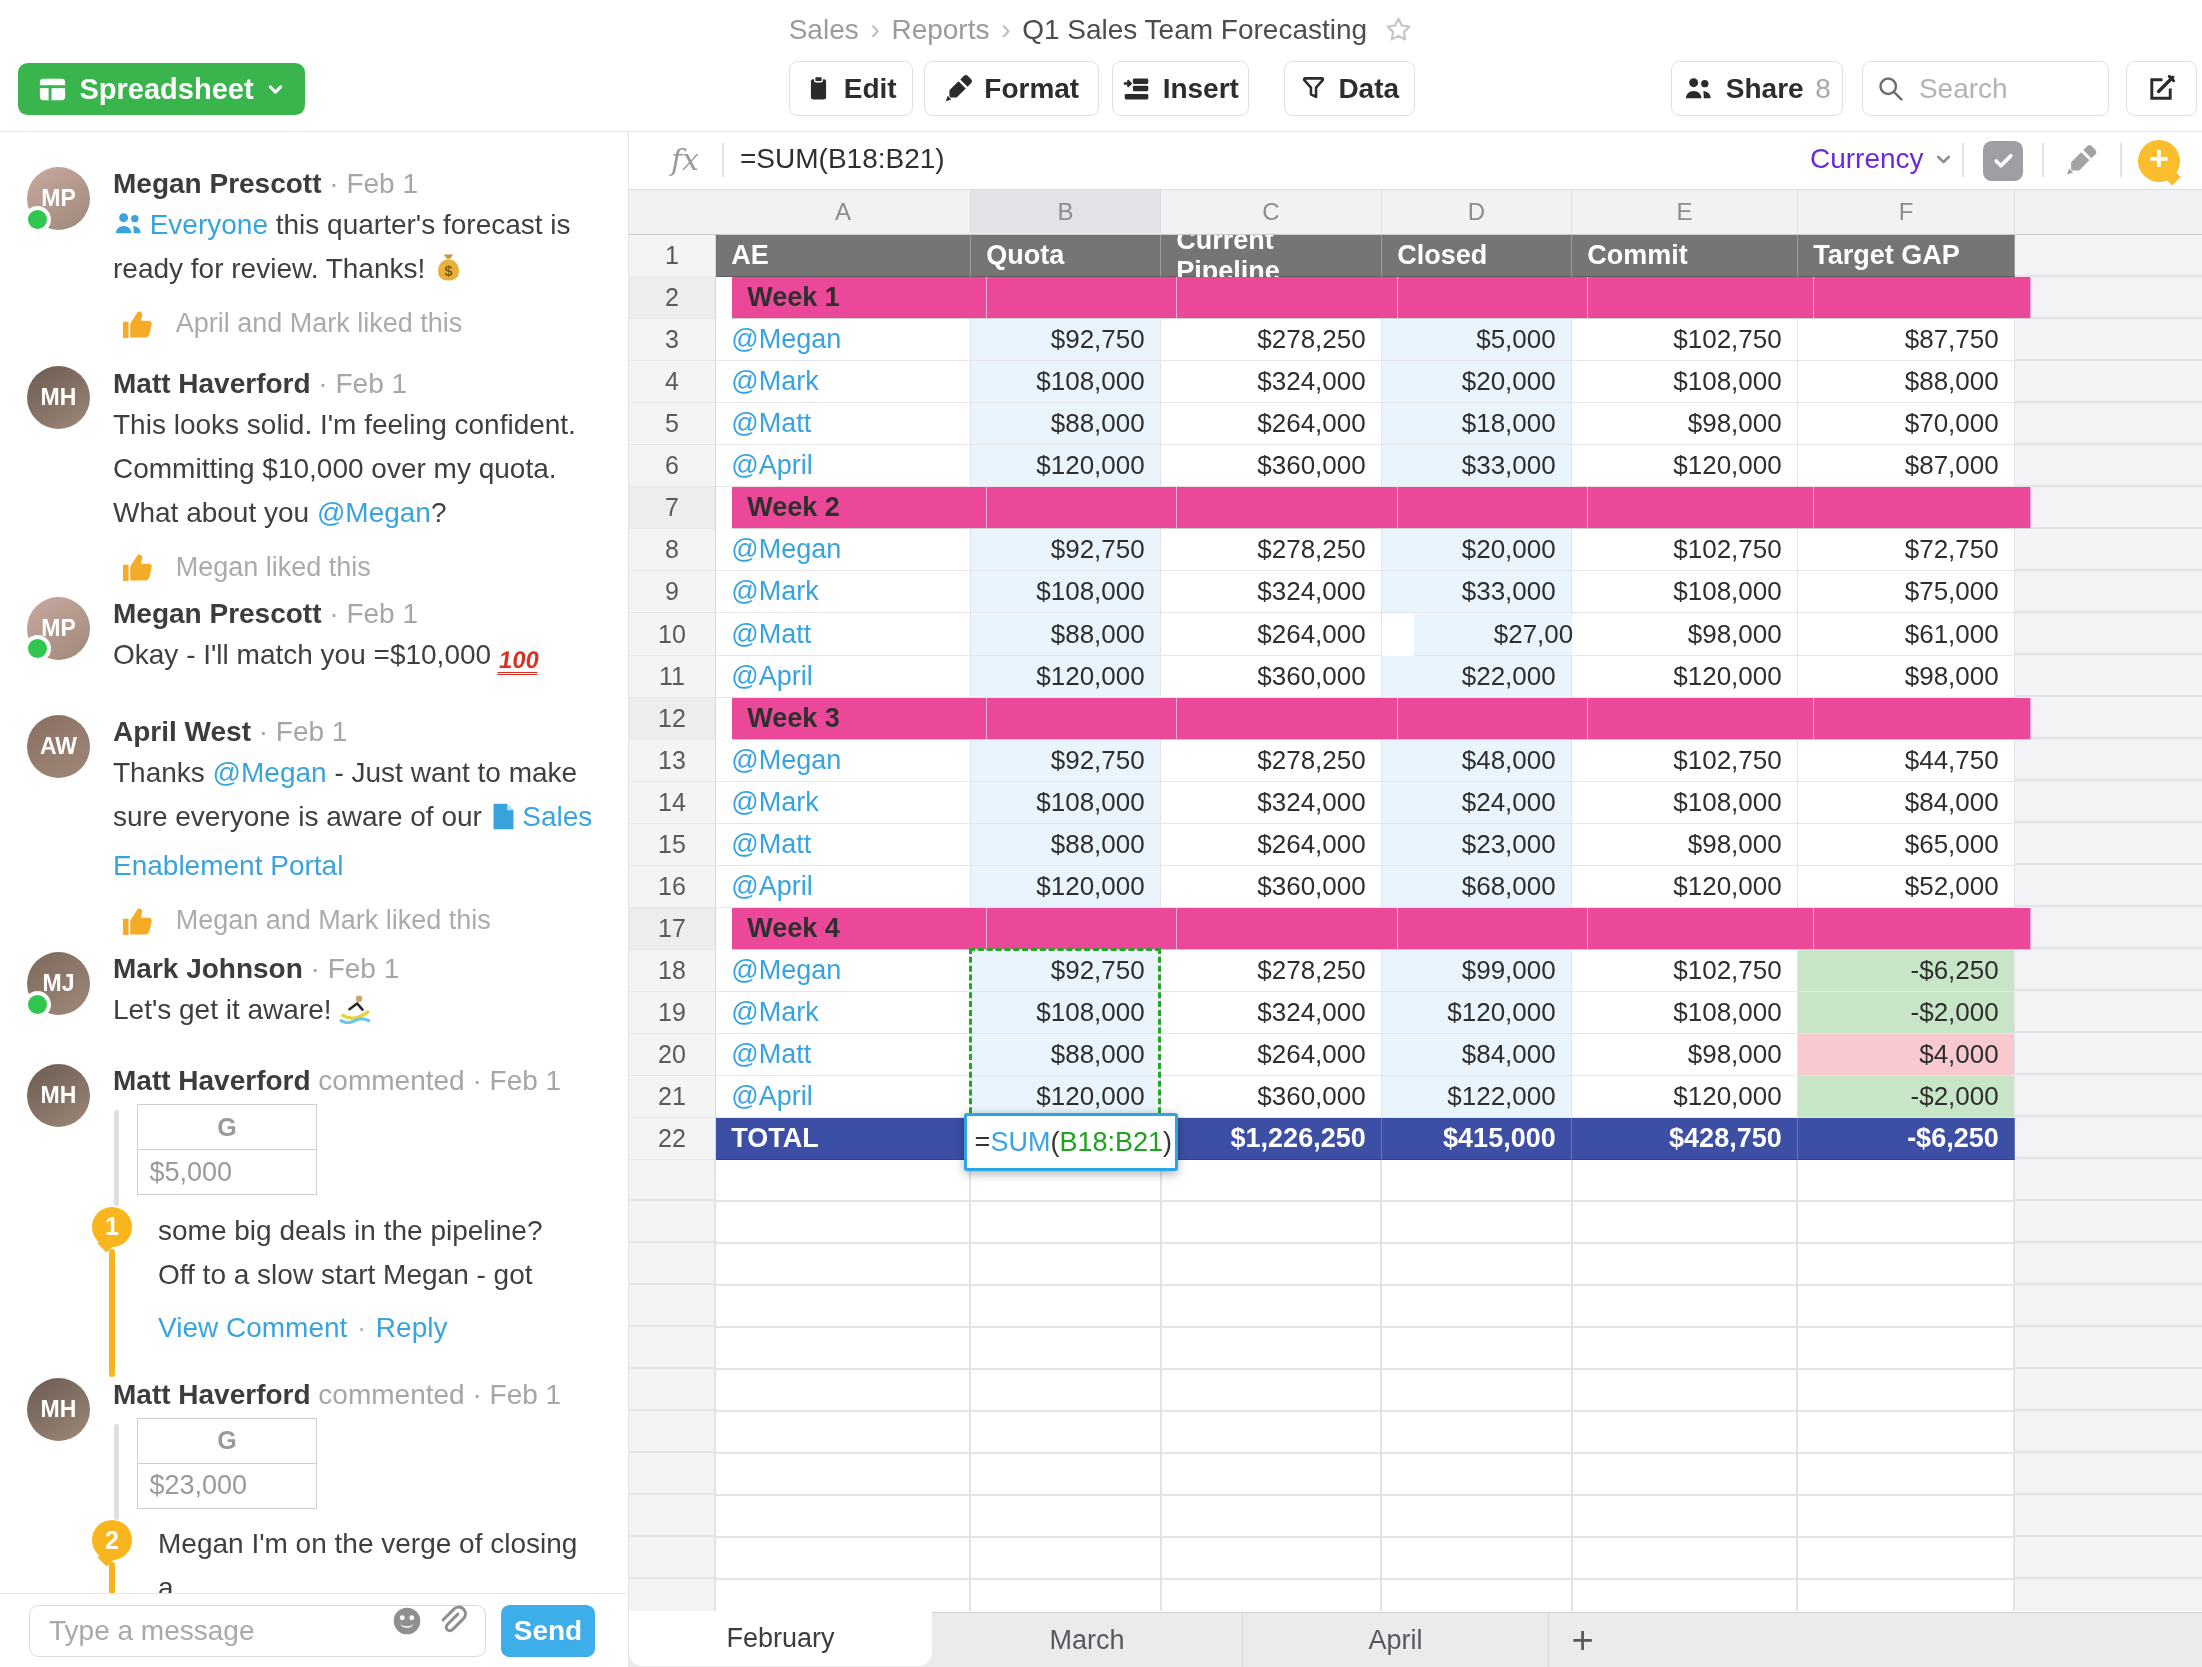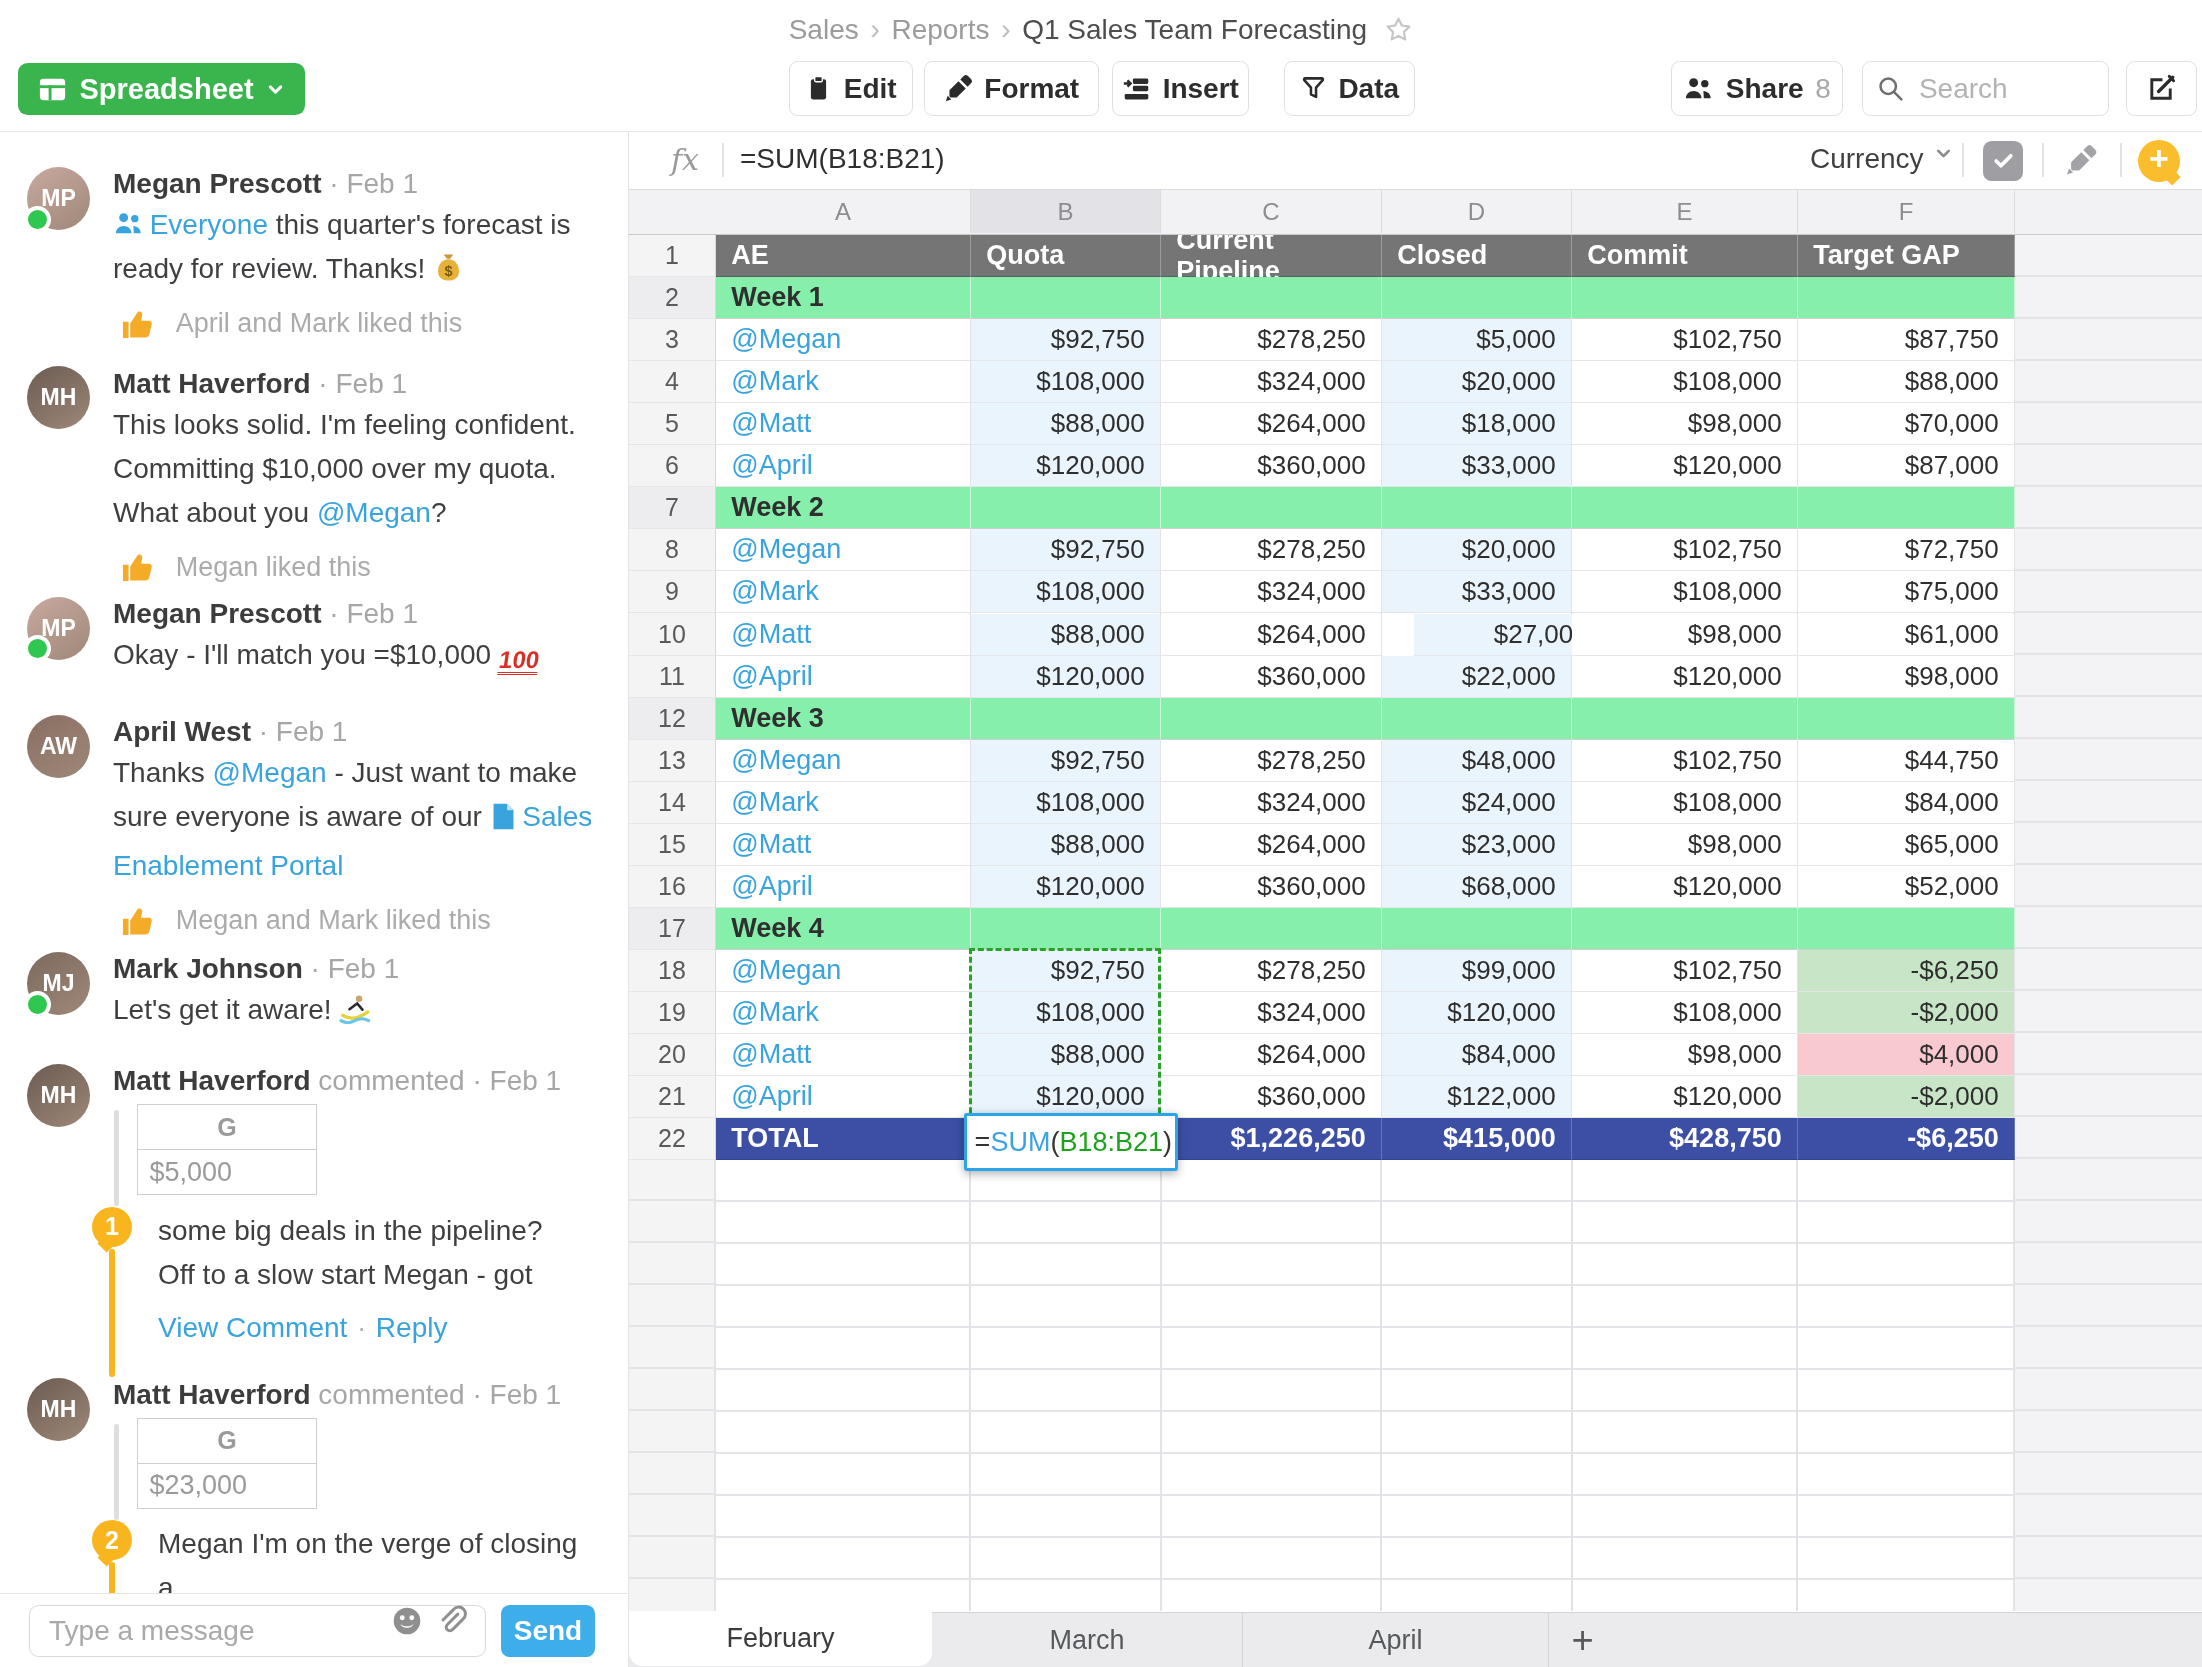--- a/index.html
+++ b/index.html
@@ -86,22 +86,22 @@
         font-family:"Liberation Sans",sans-serif;}
 
   
   .sheet{position:absolute;left:629px;top:131px;width:1573px;height:1536px;background:#fff;}
   .fbar{position:absolute;left:0;top:0;width:1573px;height:59px;background:#fff;
         border-bottom:1.9px solid #dcdcde;box-sizing:border-box;}
   .fx{position:absolute;left:42px;top:10.5px;font-family:"DejaVu Serif",serif;font-style:italic;
       font-size:30px;color:#9a9a9a;}
   .fdiv{position:absolute;top:11.5px;width:1.9px;height:34px;background:#e2e2e4;}
   .formula{position:absolute;left:111px;top:12.4px;font-size:28px;color:#2f2f2f;}
-  .fmt-sel{position:absolute;left:1181px;top:12.4px;display:flex;gap:9.6px;
-      color:#404040;font-size:28px;cursor:pointer;}
+  .fmt-sel{position:absolute;left:1181px;top:12.4px;display:flex;align-items:center;gap:9.6px;
+      color:#6d28d9;font-size:28px;cursor:pointer;}
   .fbtn{position:absolute;top:7.6px;width:44px;height:44px;display:flex;align-items:center;
       justify-content:center;cursor:pointer;}
   .chkbox{width:40px;height:40px;background:#9e9ea3;border-radius:8.6px;display:flex;
       align-items:center;justify-content:center;}
   .bubble{position:relative;width:42px;height:42px;background:#f9bd2e;border-radius:50%;
       color:#fff;font-size:34px;font-weight:bold;display:flex;align-items:center;
       justify-content:center;}
   .bubble::after{content:"";position:absolute;right:1.9px;bottom:-1.9px;width:12.4px;height:12.4px;
       background:#f9bd2e;transform:rotate(45deg);}
   .bubble span{margin-top:-3.8px;}
@@ -120,22 +120,22 @@
   .cell{position:absolute;top:0;height:42px;box-sizing:border-box;font-size:26px;display:flex;
       align-items:center;border-right:1.9px solid #e3e3e7;border-bottom:1.9px solid #e6e6ea;
       background:#fff;cursor:cell;}
   .cell.num{background:#f4f4f5;color:#5a5a5a;justify-content:center;font-size:25px;
       border-right:1.9px solid #d8d8dc;}
   .cell.right{justify-content:flex-end;padding-right:15.3px;color:#2e2e2e;}
   .cell.namecell{padding-left:15.3px;color:#39a3dd;font-size:27px;}
   .cell.tint{background:#e9f4fc;}
   .cell.head{background:#757575;color:#fff;font-weight:bold;font-size:27px;padding-left:15.3px;
       border-right:1.9px solid rgba(255,255,255,.28);border-bottom:1.9px solid #5f5f5f;}
-  .cell.week{background:#86efac;border-right:1.9px solid rgba(255,255,255,.55);
-      border-bottom:1.9px solid #cfcfcf;}
+  .cell.week{background:#ec4899;border-right:1.9px solid rgba(255,255,255,.55);
+      border-bottom:1.9px solid #cfcfcf;margin-left:16px;}
   .cell.weeklabel{font-weight:bold;color:#2f2f2f;font-size:27px;padding-left:15.3px;}
   .cell.wknum{background:#ededef;}
   .cell.total{background:#3d4fa4;color:#fff;font-weight:bold;font-size:27px;
       border-right:1.9px solid rgba(255,255,255,.22);border-bottom:1.9px solid #34438c;}
   .cell.gapgreen{background:#c9e5c8;}
   .cell.gapred{background:#f8c9ce;}
   .selbox{position:absolute;border:3.8px dashed #27a327;z-index:5;pointer-events:none;}
   .editcell{position:absolute;background:#fff;border:3.8px solid #2ca4e8;border-radius:2.9px;
       box-shadow:0 2.9px 9.6px rgba(0,0,0,.3);z-index:6;display:flex;align-items:center;
       padding-left:7.6px;font-size:27px;cursor:text;}

